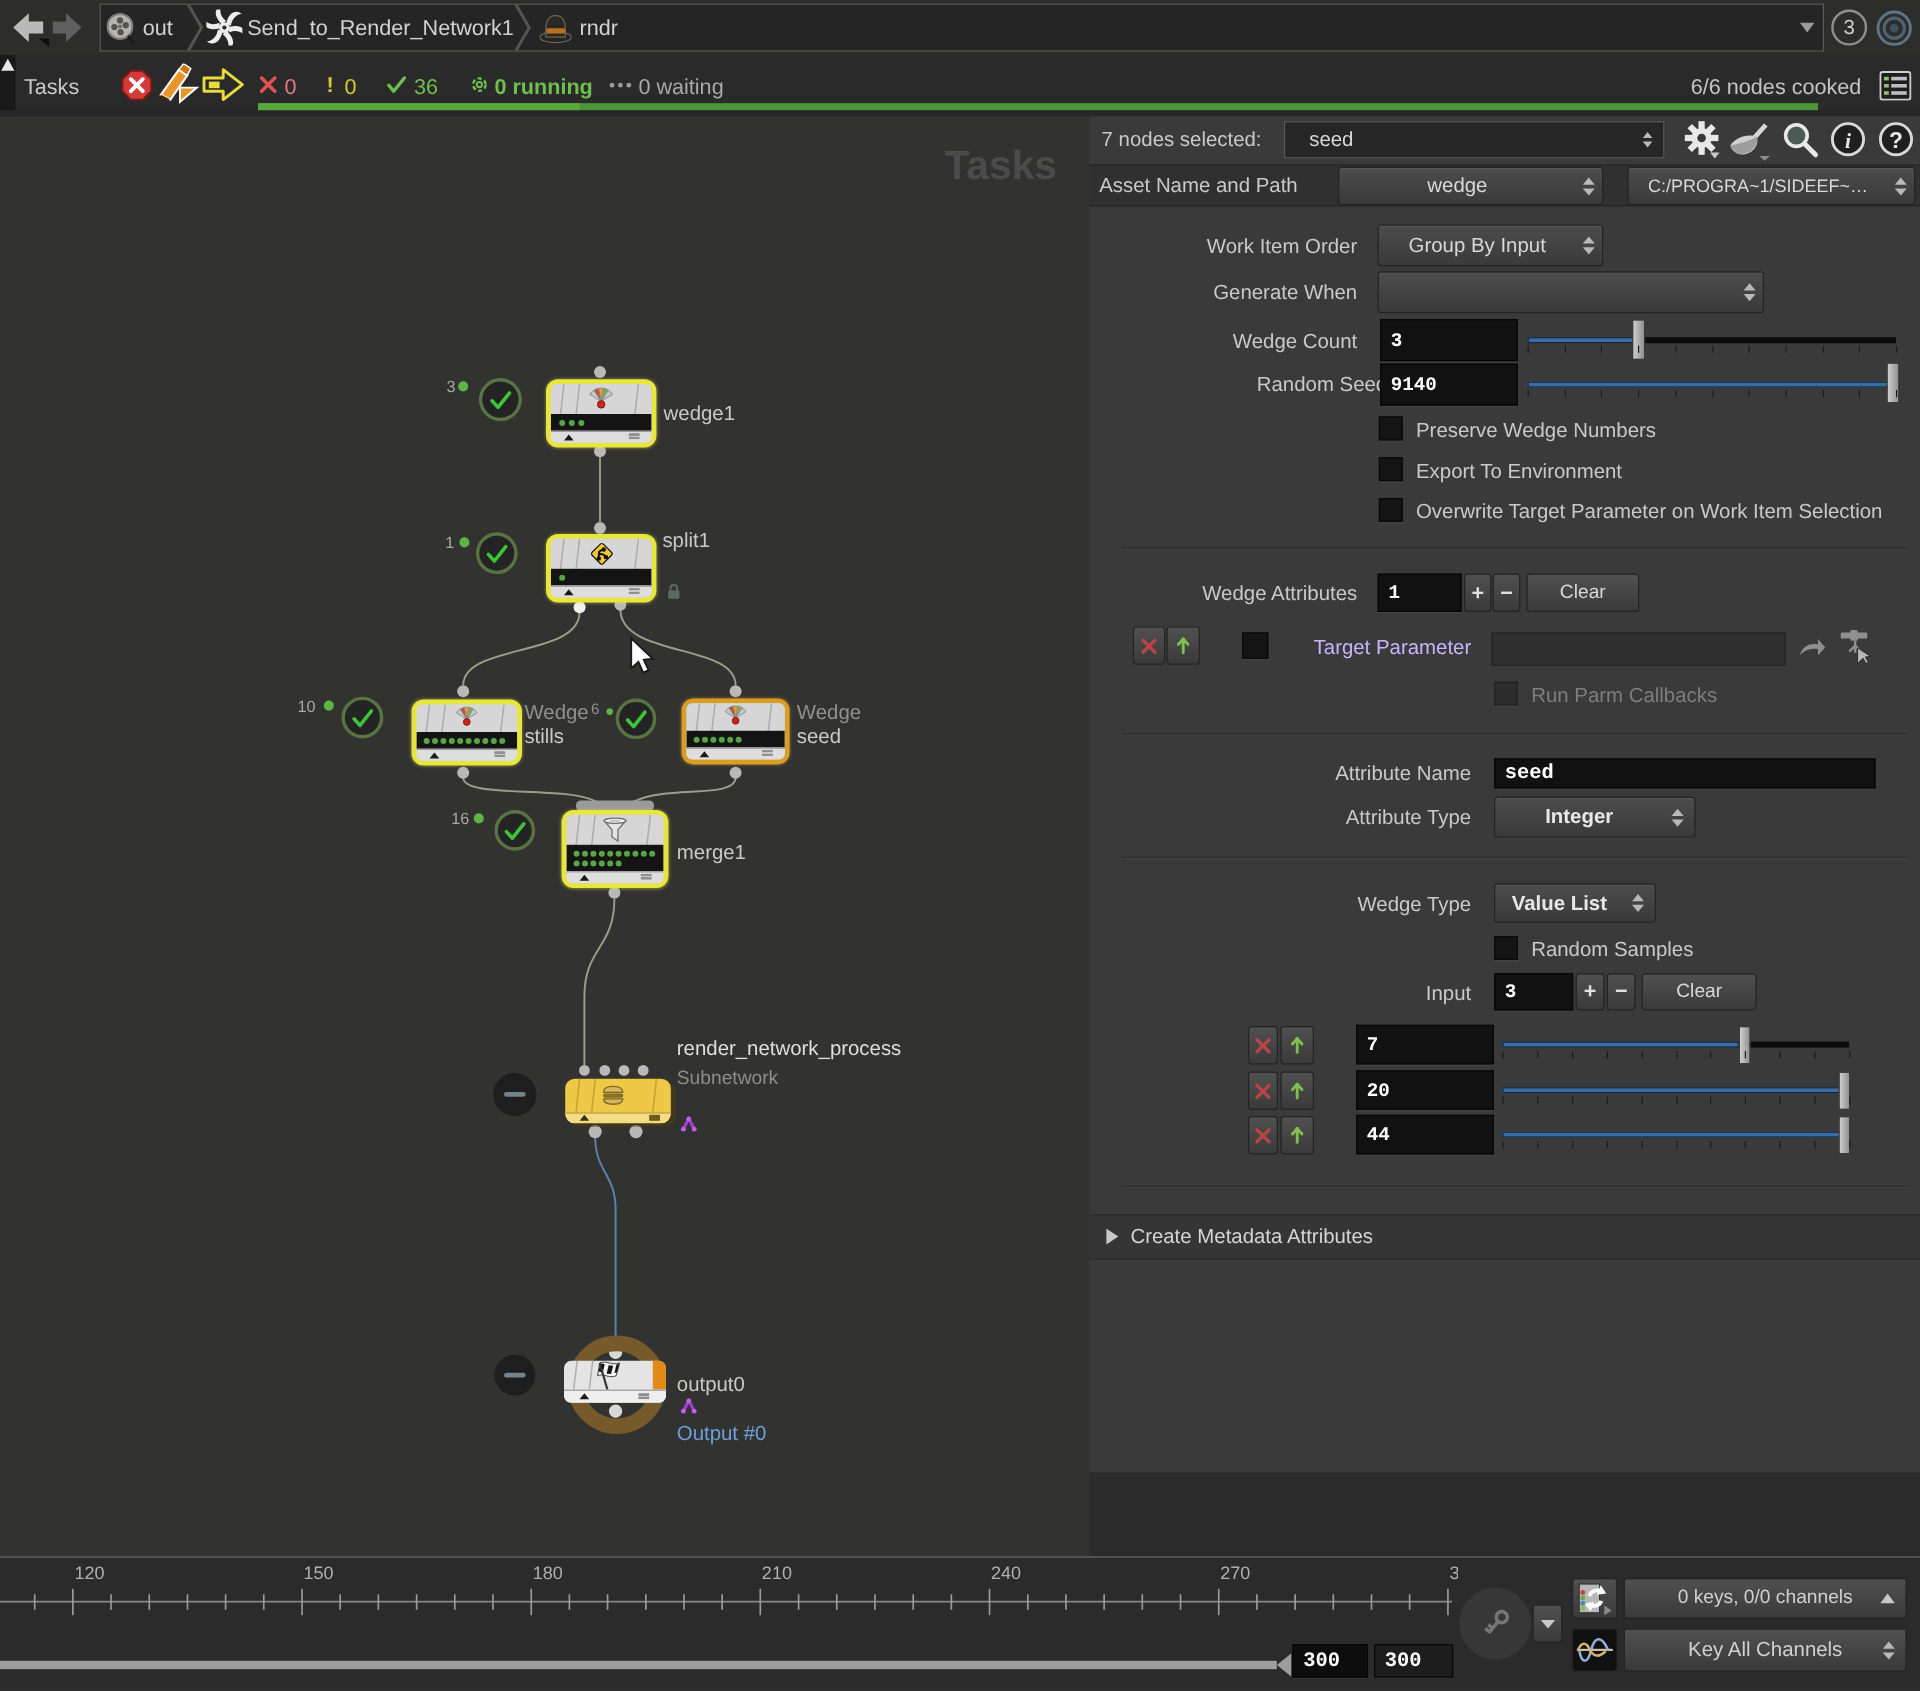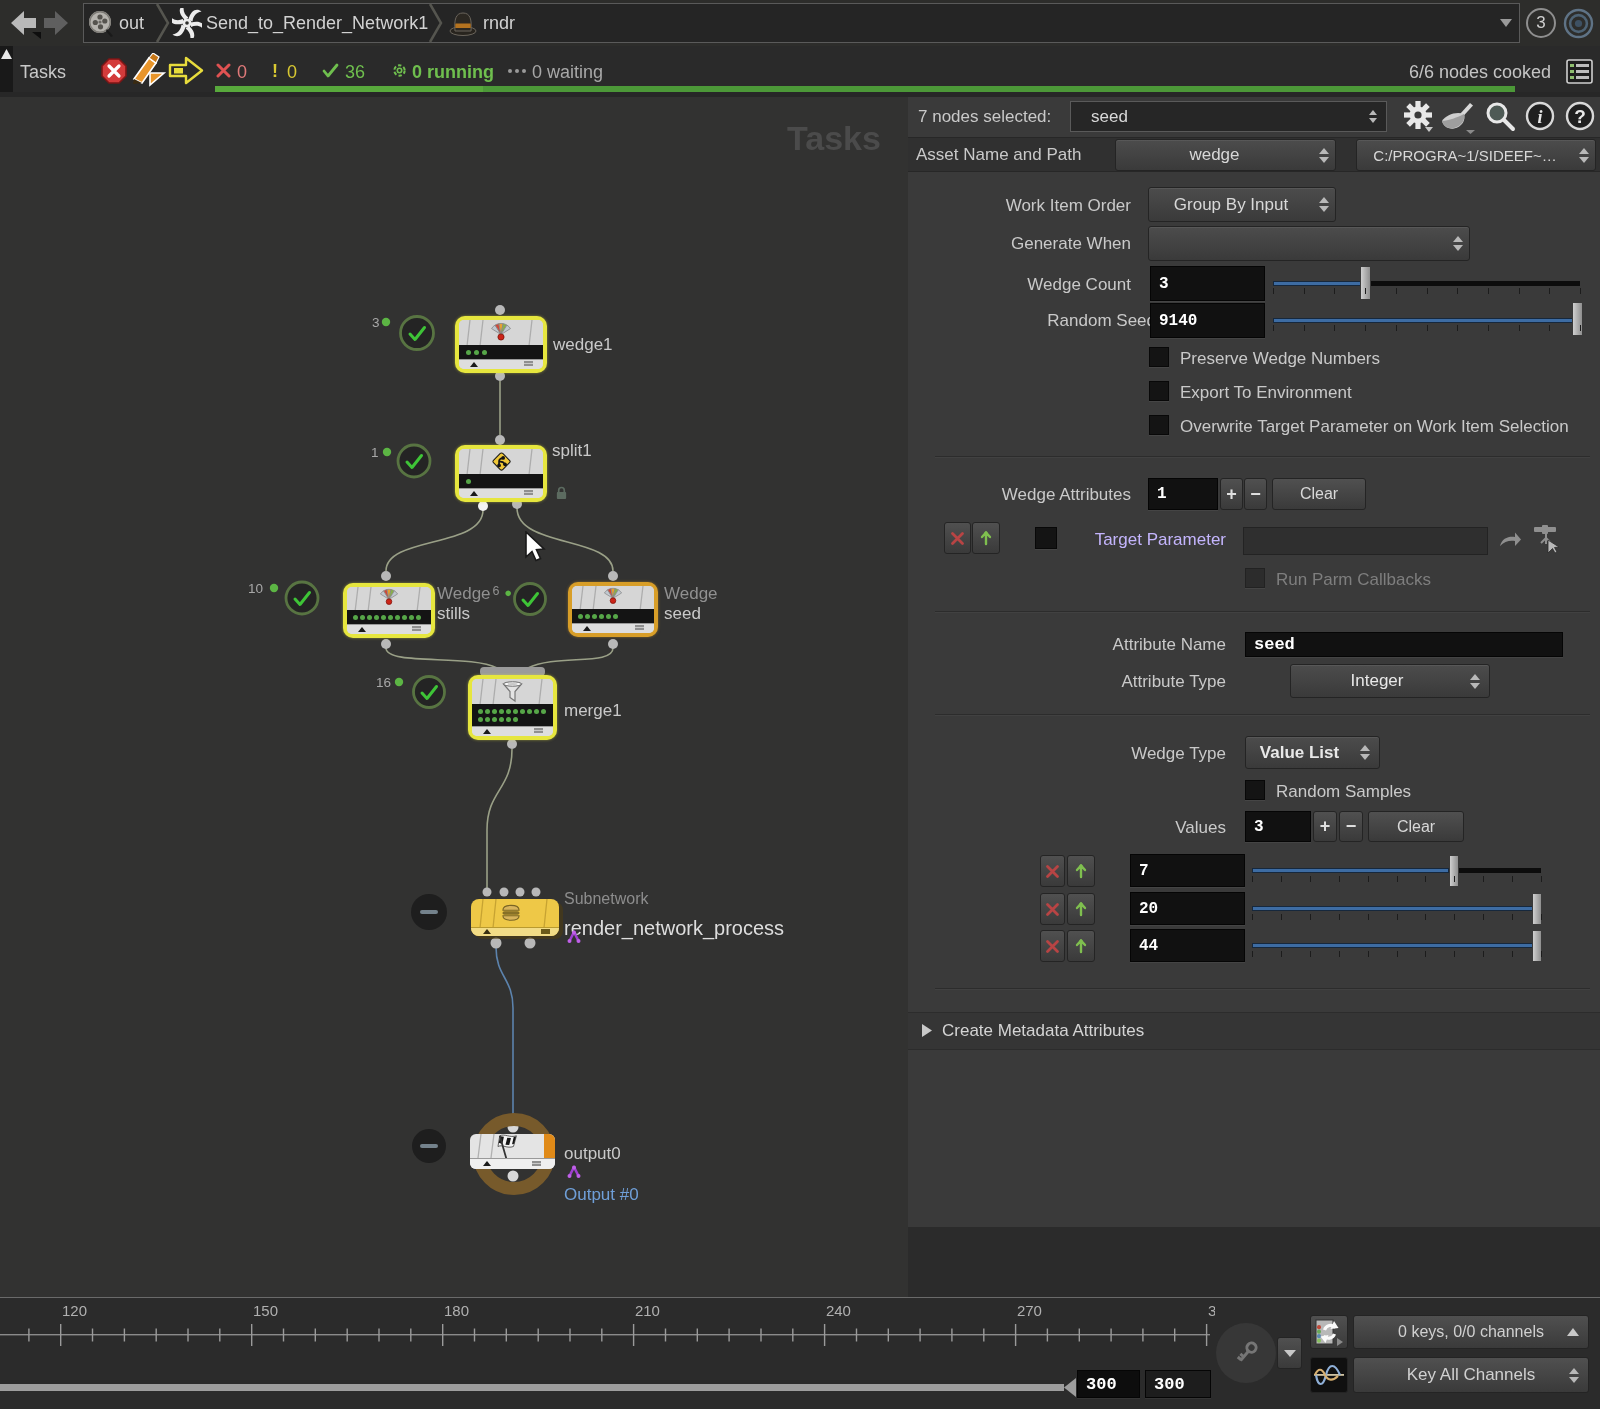--- a/index.html
+++ b/index.html
@@ -408,21 +408,21 @@
 </div>
 
 <div class="lbl" style="left:553px;top:336px">wedge1</div>
 <div class="lbl" style="left:552px;top:442px">split1</div>
 <div class="lbl" style="left:437px;top:585px;color:#909090">Wedge<span style="font-size:12.5px;vertical-align:4px;margin-left:2px">6</span> <span style="color:#5cb544;font-size:13px;vertical-align:2px">●</span></div>
 <div class="lbl" style="left:437px;top:605px">stills</div>
 <div class="lbl" style="left:664px;top:585px;color:#909090">Wedge</div>
 <div class="lbl" style="left:664px;top:605px">seed</div>
 <div class="lbl" style="left:564px;top:702px">merge1</div>
 <div class="lbl" style="left:564px;top:891px;color:#8d8d8d;font-size:16px">Subnetwork</div>
-<div class="lbl" style="left:564px;top:918px;font-size:20px;color:#dedede">render_network_process</div>
+<div class="lbl" style="left:564px;top:865px;font-size:17px;color:#dedede">render_network_process</div>
 <div class="lbl" style="left:564px;top:1145px">output0</div>
 <div class="lbl" style="left:564px;top:1186px;color:#6f9fd8">Output #0</div>
 
 <svg class="abs" style="left:566px;top:929px" width="16" height="16" viewBox="0 0 16 16">
     <path d="M8,3 L3.5,12 M8,3 L12.5,12" stroke="#a040d0" stroke-width="2.6" stroke-linecap="round" fill="none"></path>
     <circle cx="3.5" cy="12" r="2" fill="#c060e8"></circle>
     <circle cx="12.5" cy="12" r="2" fill="#c060e8"></circle>
     <circle cx="8" cy="3.4" r="2" fill="#c060e8"></circle>
   </svg>
 <svg class="abs" style="left:566px;top:1164px" width="16" height="16" viewBox="0 0 16 16">
@@ -600,41 +600,41 @@
   <path d="M14,10 L14,20 M14,14 L9,19 M14,14 L19,19" stroke="#8f8f8f" stroke-width="2" fill="none"></path>
   <path d="M16,16 L16,29 L20.5,24.5 L23,29 L25,28 L22.5,23.5 L27,23 Z" fill="#b8b8b8" stroke="#2a2a2a" stroke-width=".8"></path>
 </svg>
 <div class="chk" style="left:1245px;top:568px;background:#2c2c2c;border-color:#222"></div>
 <div class="lbl" style="left:1276px;top:571px;color:#7e7e7e">Run Parm Callbacks</div>
 <div class="sep" style="left:935px;top:611px;width:655px"></div>
 
 <div class="rlbl" style="left:1026px;top:636px;width:200px">Attribute Name</div>
 <div class="fld" style="left:1245px;top:632px;width:318px;height:25px;font-size:17px">seed</div>
 <div class="rlbl" style="left:1026px;top:673px;width:200px">Attribute Type</div>
-<div class="menu" style="left:1290px;top:664px;width:200px;height:34px;font-weight:normal;color:#e8e8e8">
+<div class="menu" style="left:1245px;top:664px;width:168px;height:34px;font-weight:bold;color:#e8e8e8">
     <span class="menutxt" style="right:26px">Integer</span>
     <div class="spin" style="right:6px">
       <i class="u"></i>
       <i class="d"></i>
     </div>
   </div>
 <div class="sep" style="left:935px;top:714px;width:655px"></div>
 
 <div class="rlbl" style="left:1026px;top:745px;width:200px">Wedge Type</div>
 <div class="menu" style="left:1245px;top:736px;width:135px;height:33px;font-weight:bold;color:#e8e8e8">
     <span class="menutxt" style="right:26px">Value List</span>
     <div class="spin" style="right:6px">
       <i class="u"></i>
       <i class="d"></i>
     </div>
   </div>
 <div class="chk" style="left:1245px;top:780px"></div>
 <div class="lbl" style="left:1276px;top:783px">Random Samples</div>
 
-<div class="rlbl" style="left:1026px;top:819px;width:200px">Values</div>
+<div class="rlbl" style="left:1026px;top:819px;width:200px">Input</div>
 <div class="fld" style="left:1245px;top:811px;width:66px;height:31px">3</div>
 <div class="sqbtn" style="left:1313px;top:811px;width:24px;height:31px">+</div>
 <div class="sqbtn" style="left:1339px;top:811px;width:24px;height:31px">−</div>
 <div class="sqbtn" style="left:1368px;top:811px;width:96px;height:31px;font-size:16px;font-weight:normal;color:#d8d8d8">Clear</div>
 
 <div class="sqbtn" style="left:1040px;top:855px;width:25px;height:32px">
     <svg width="15" height="15" viewBox="0 0 15 15">
       <path d="M2.5,2.5 L12.5,12.5 M12.5,2.5 L2.5,12.5" stroke="#b84444" stroke-width="2.8" stroke-linecap="round"></path>
     </svg>
   </div>

